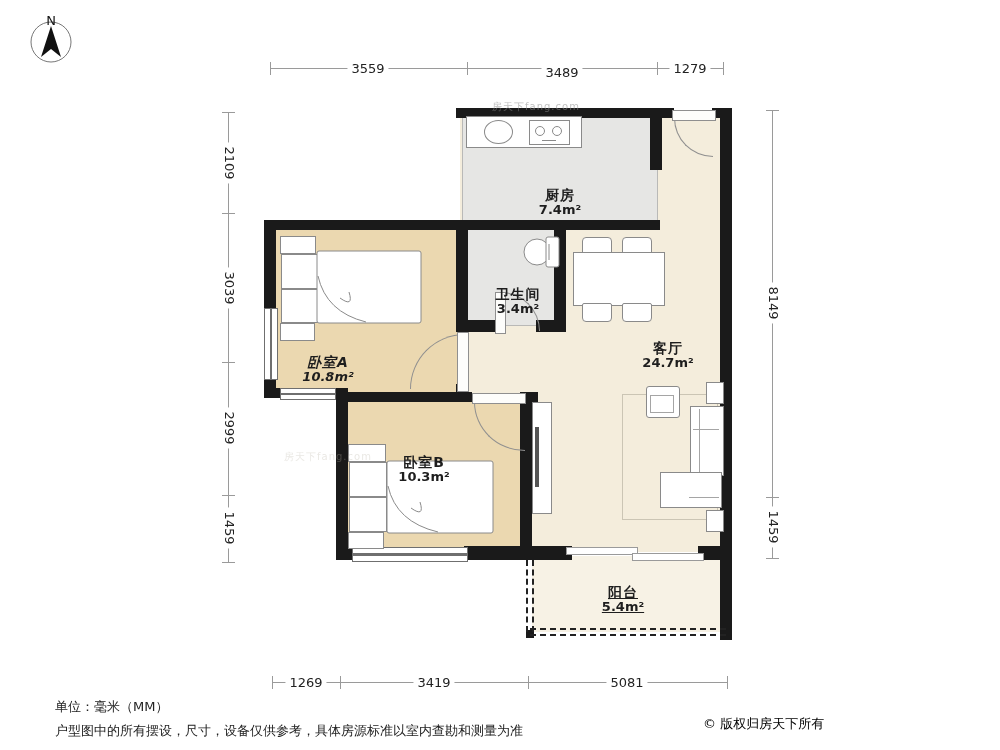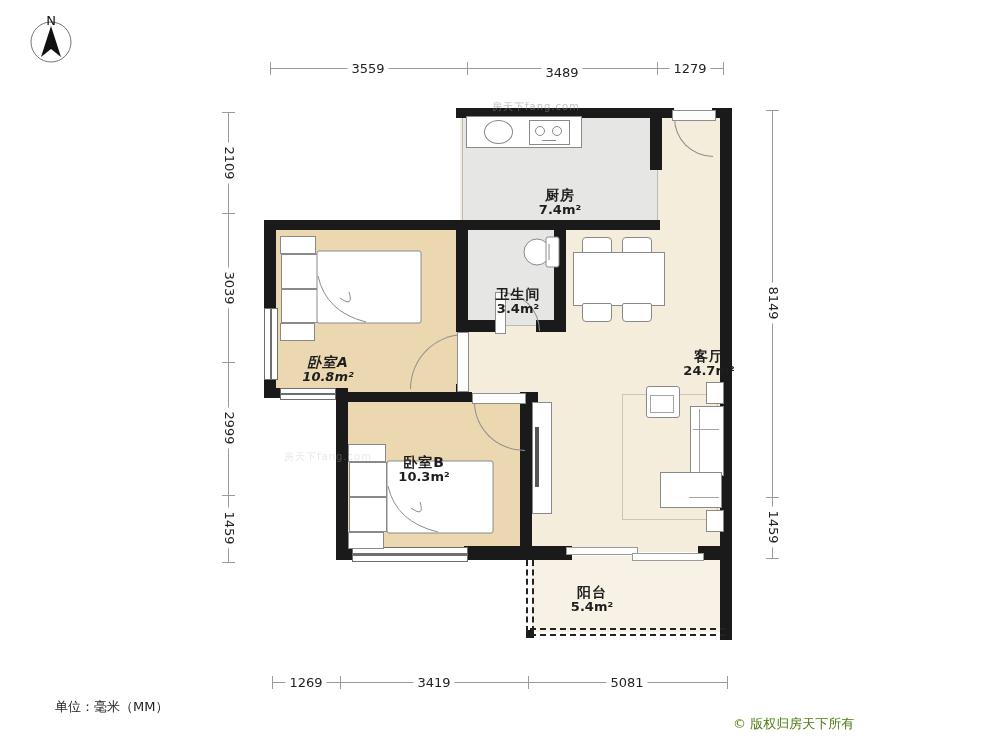--- a/index.html
+++ b/index.html
@@ -162,33 +162,33 @@
   </svg>
 
   <div class="rlabel" style="left:560px;top:187px;">
     <span class="nm">厨房</span>
     <span class="ar">7.4m²</span>
   </div>
   <div class="rlabel" style="left:518px;top:286px;">
     <span class="nm">卫生间</span>
     <span class="ar">3.4m²</span>
   </div>
-  <div class="rlabel" style="left:668px;top:348px;margin-left:41px;">
+  <div class="rlabel" style="left:668px;top:340px;">
     <span class="nm">客厅</span>
     <span class="ar">24.7m²</span>
   </div>
   <div class="rlabel" style="left:328px;top:354px;font-style:italic;">
     <span class="nm">卧室A</span>
     <span class="ar">10.8m²</span>
   </div>
   <div class="rlabel" style="left:424px;top:409px;margin-top:45px;">
     <span class="nm">卧室B</span>
     <span class="ar">10.3m²</span>
   </div>
-  <div class="rlabel" style="left:592px;top:584px;">
+  <div class="rlabel" style="left:623px;top:584px;text-decoration:underline;">
     <span class="nm">阳台</span>
     <span class="ar">5.4m²</span>
   </div>
 
   <div class="wm" style="left:492px;top:100px;color:#8d8d8d;">房天下fang.com</div>
   <div class="wm" style="left:284px;top:450px;opacity:.3;">房天下fang.com</div>
 
   <div class="dline" style="left:270px;top:68px;width:453px;height:1px;"></div>
   <div class="tick" style="left:270px;top:62px;width:1px;height:13px;"></div>
   <div class="tick" style="left:467px;top:62px;width:1px;height:13px;"></div>
@@ -219,15 +219,16 @@
   <span class="dlab rot" style="left:229px;top:528px;">1459</span>
 
   <div class="dline" style="left:772px;top:110px;width:1px;height:448px;"></div>
   <div class="tick" style="left:766px;top:110px;width:13px;height:1px;"></div>
   <div class="tick" style="left:766px;top:497px;width:13px;height:1px;"></div>
   <div class="tick" style="left:766px;top:558px;width:13px;height:1px;"></div>
   <span class="dlab rot" style="left:773px;top:303px;">8149</span>
   <span class="dlab rot" style="left:773px;top:527px;">1459</span>
 
   <div class="foot" style="left:55px;top:698px;">单位：毫米（MM）</div>
-  <div class="foot" style="left:733px;top:715px;color:#4d7c0f;">© 版权归房天下所有</div>
+  <div class="foot" style="left:55px;top:722px;">户型图中的所有摆设，尺寸，设备仅供参考，具体房源标准以室内查勘和测量为准</div>
+  <div class="foot" style="left:703px;top:715px;color:#000000;">© 版权归房天下所有</div>
 
 </div>
 
 </body></html>

